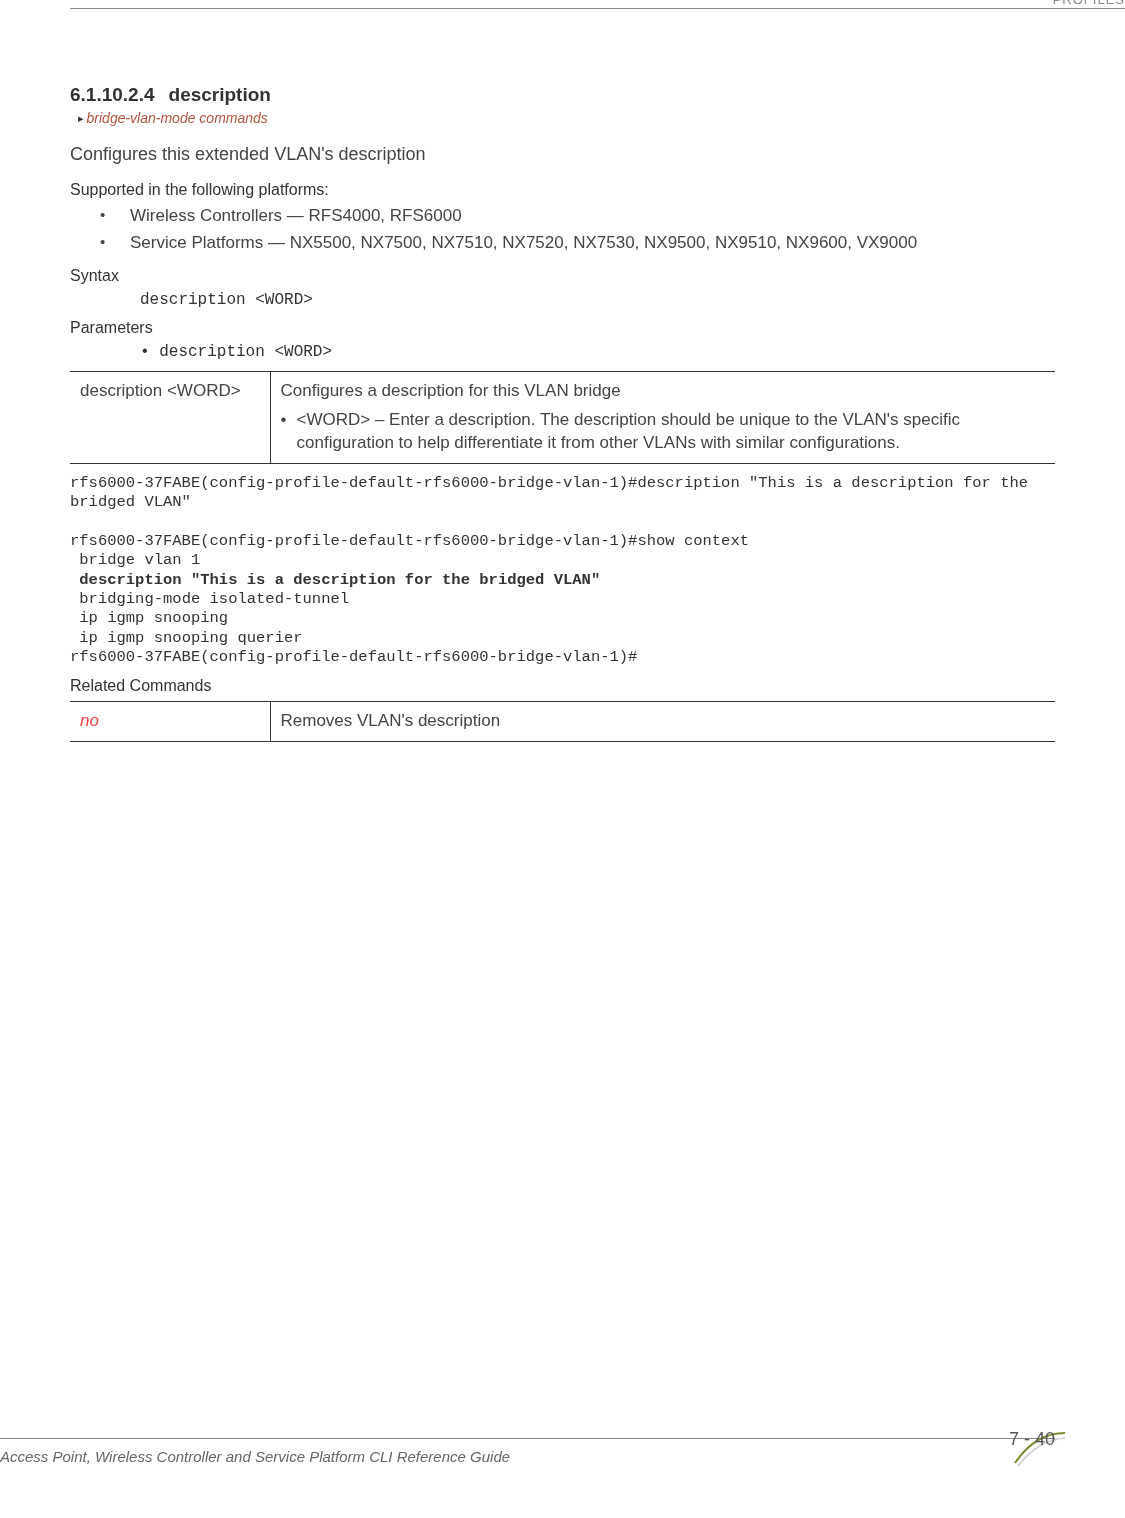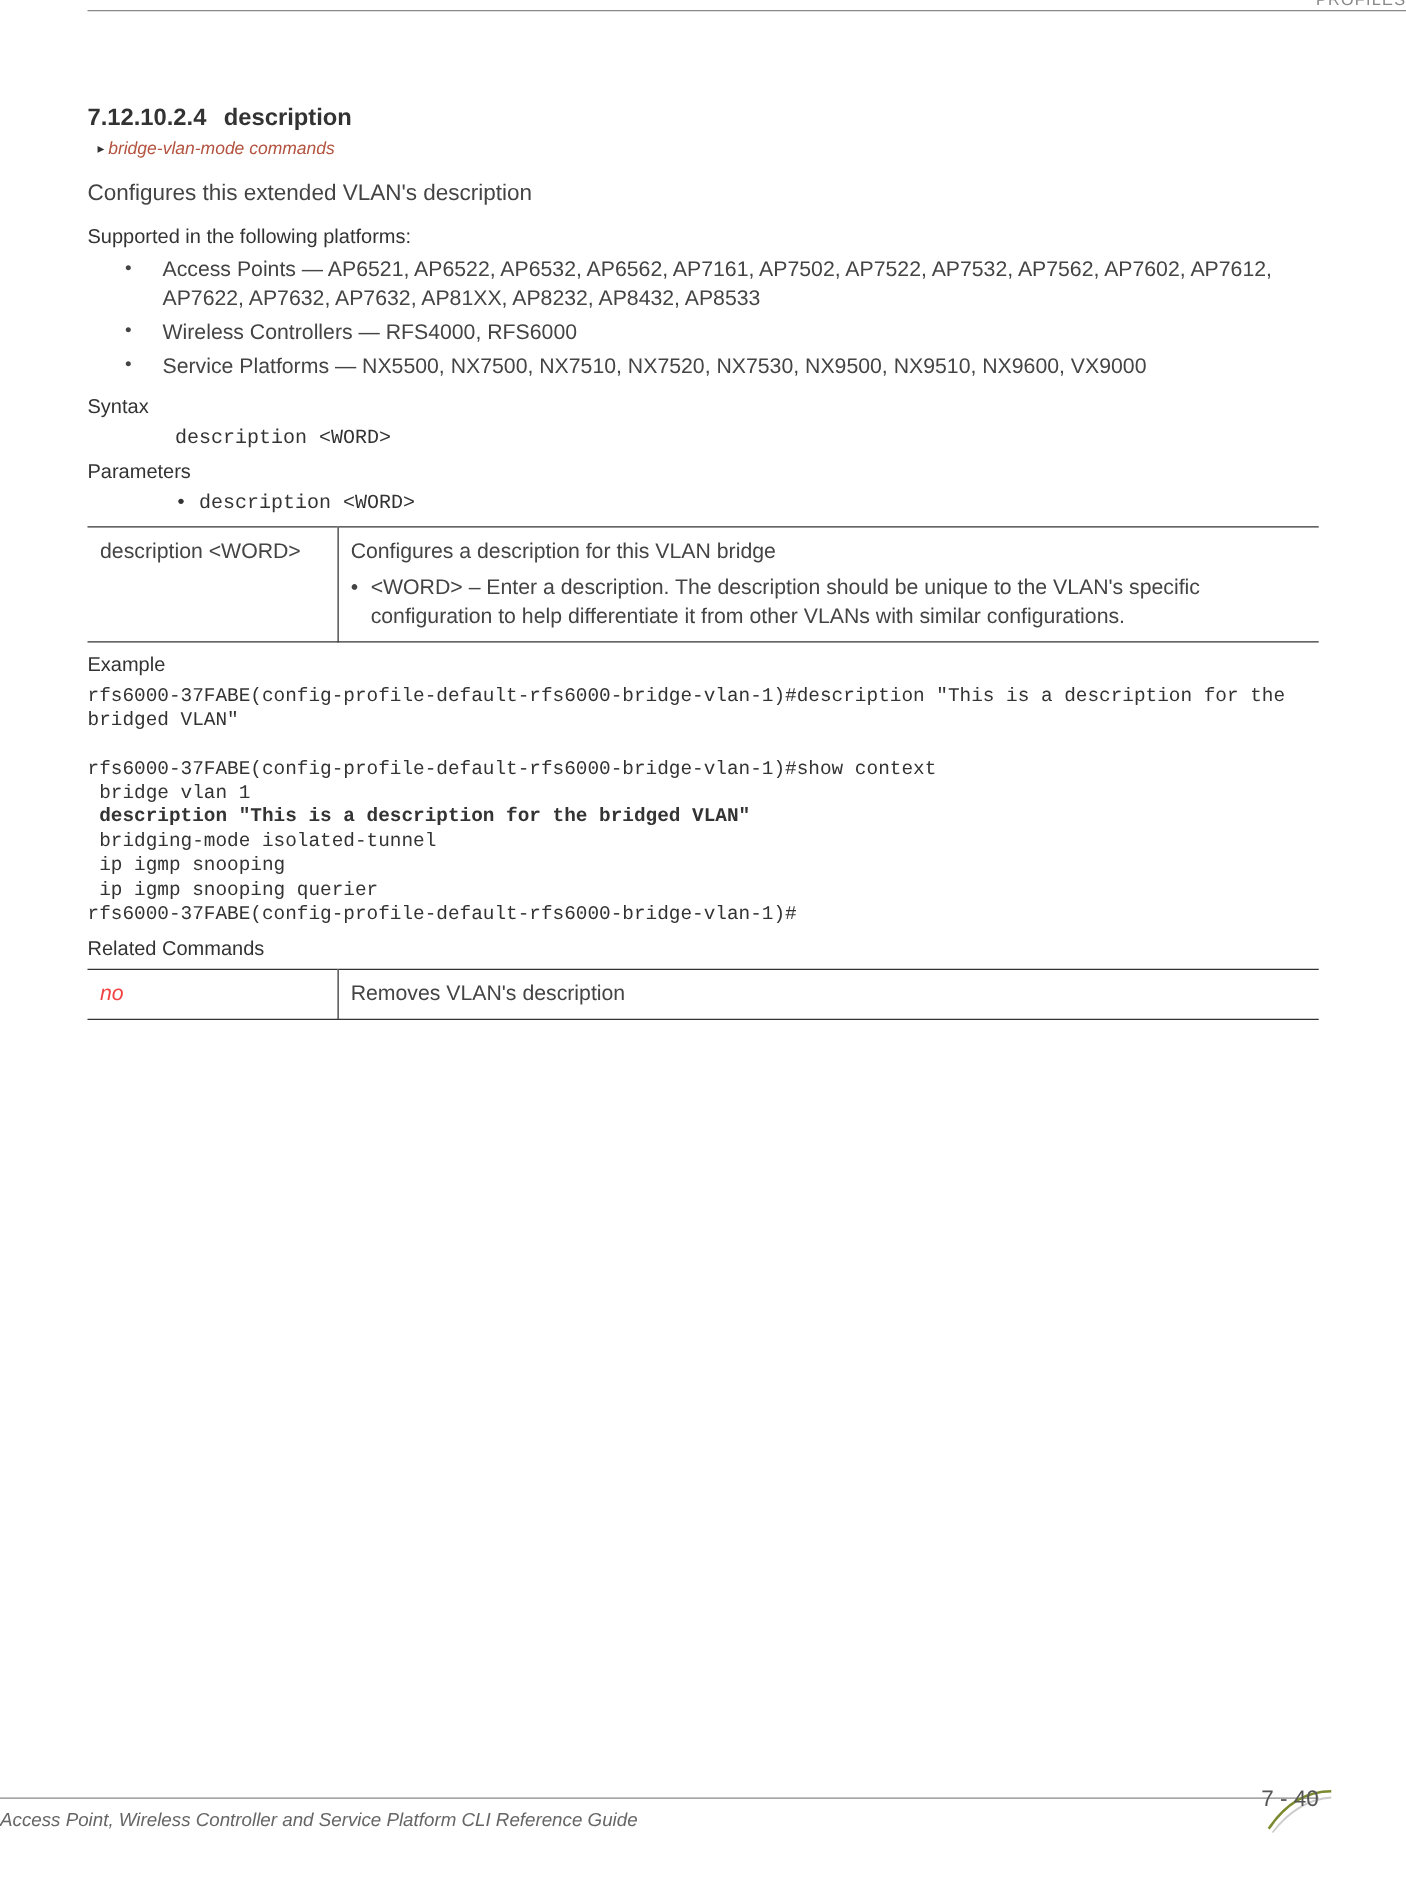--- a/index.html
+++ b/index.html
@@ -201,30 +201,29 @@
 <body>
 
 <div class="header-region">
   <div class="header-line-top"></div>
   <div class="header-label">PROFILES</div>
 </div>
 
 <div class="content">
 
   <div class="section-heading">
-    <span class="section-number">7.12.10.2.4</span><span>description</span>
+    <span class="section-number">6.1.10.2.4</span><span>description</span>
   </div>
 
   <div class="breadcrumb">bridge-vlan-mode commands</div>
 
   <div class="desc-text">Configures this extended VLAN's description</div>
 
   <div class="bold-label">Supported in the following platforms:</div>
   <ul class="platform-list">
-    <li>Access Points — AP6521, AP6522, AP6532, AP6562, AP7161, AP7502, AP7522, AP7532, AP7562, AP7602, AP7612, AP7622, AP7632, AP7632, AP81XX, AP8232, AP8432, AP8533</li>
     <li>Wireless Controllers — RFS4000, RFS6000</li>
     <li>Service Platforms — NX5500, NX7500, NX7510, NX7520, NX7530, NX9500, NX9510, NX9600, VX9000</li>
   </ul>
 
   <div class="bold-label">Syntax</div>
   <div class="mono">description &lt;WORD&gt;</div>
 
   <div class="bold-label">Parameters</div>
   <div class="param-bullet">description &lt;WORD&gt;</div>
 
@@ -233,21 +232,20 @@
         <tr>
       <td class="col-key">description &lt;WORD&gt;</td>
       <td>
         <div>Configures a description for this VLAN bridge</div>
         <div class="sub-bullet">&lt;WORD&gt; – Enter a description. The description should be unique to the VLAN's specific configuration to help differentiate it from other VLANs with similar configurations.</div>
       </td>
     </tr>
   </tbody>
     </table>
 
-  <div class="bold-label">Example</div>
   <div class="example-block"><span>rfs6000-37FABE(config-profile-default-rfs6000-bridge-vlan-1)#description "This is a description for the bridged VLAN"</span>
 
 <span>rfs6000-37FABE(config-profile-default-rfs6000-bridge-vlan-1)#show context</span>
 <span> bridge vlan 1</span>
 <span class="bold-mono"> description "This is a description for the bridged VLAN"</span>
 <span> bridging-mode isolated-tunnel</span>
 <span> ip igmp snooping</span>
 <span> ip igmp snooping querier</span>
 <span>rfs6000-37FABE(config-profile-default-rfs6000-bridge-vlan-1)#</span></div>
 

